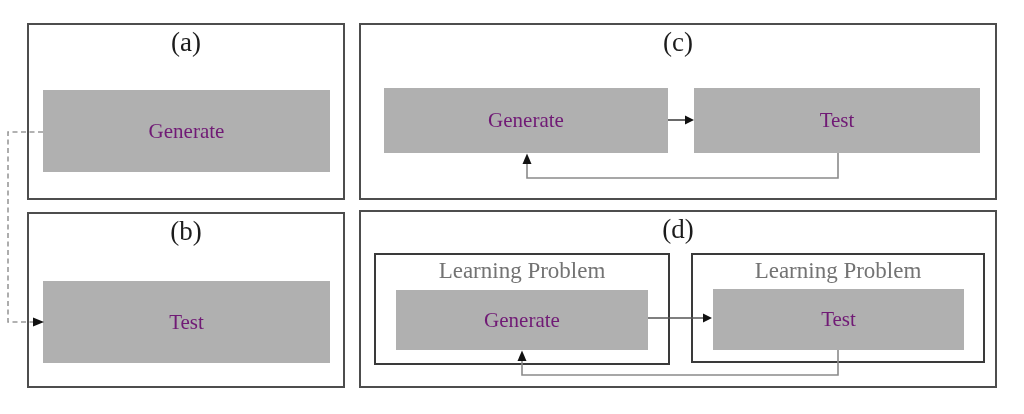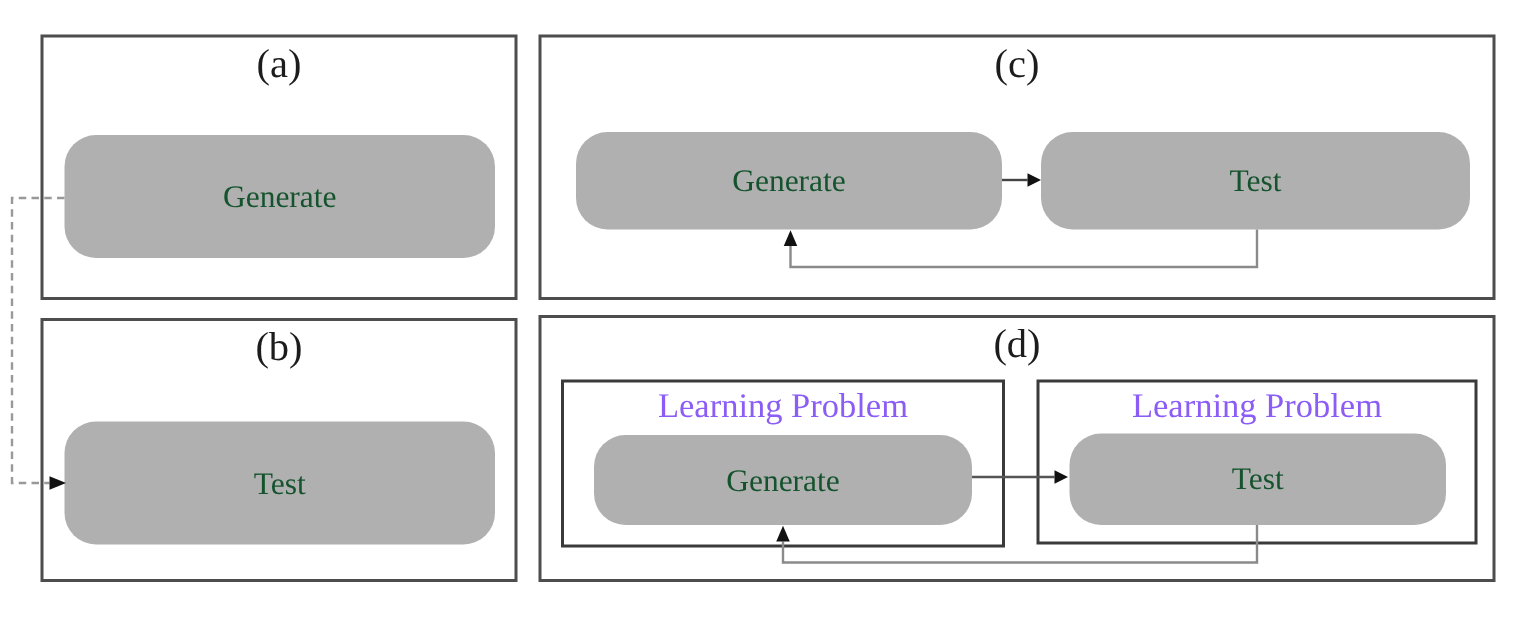--- a/index.html
+++ b/index.html
@@ -31,38 +31,37 @@
     line-height: 32px;
     color: #1c1c1c;
   }
   .graybox {
     position: absolute;
     background: #b0b0b0;
     display: flex;
     align-items: center;
     justify-content: center;
     font-size: 21px;
-    color: #14532d;
-    border-radius: 21px;
+    color: #701a75;
   }
   .subframe {
     position: absolute;
     border: 2px solid #3a3a3a;
     background: #ffffff;
     box-sizing: border-box;
   }
   .subframe-title {
     position: absolute;
     left: 0;
     right: 0;
     top: 1px;
     text-align: center;
     font-size: 23px;
     line-height: 30px;
-    color: #8b5cf6;
+    color: #737373;
   }
   #panel-a { left: 27px;  top: 23px;  width: 318px; height: 177px; }
   #panel-b { left: 27px;  top: 212px; width: 318px; height: 176px; }
   #panel-c { left: 359px; top: 23px;  width: 638px; height: 177px; }
   #panel-d { left: 359px; top: 210px; width: 638px; height: 178px; }
 
   #box-a  { left: 14px;  top: 65px; width: 287px; height: 82px; }
   #box-b  { left: 14px;  top: 67px; width: 287px; height: 82px; }
   #box-c1 { left: 23px;  top: 63px; width: 284px; height: 65px; }
   #box-c2 { left: 333px; top: 63px; width: 286px; height: 65px; }

